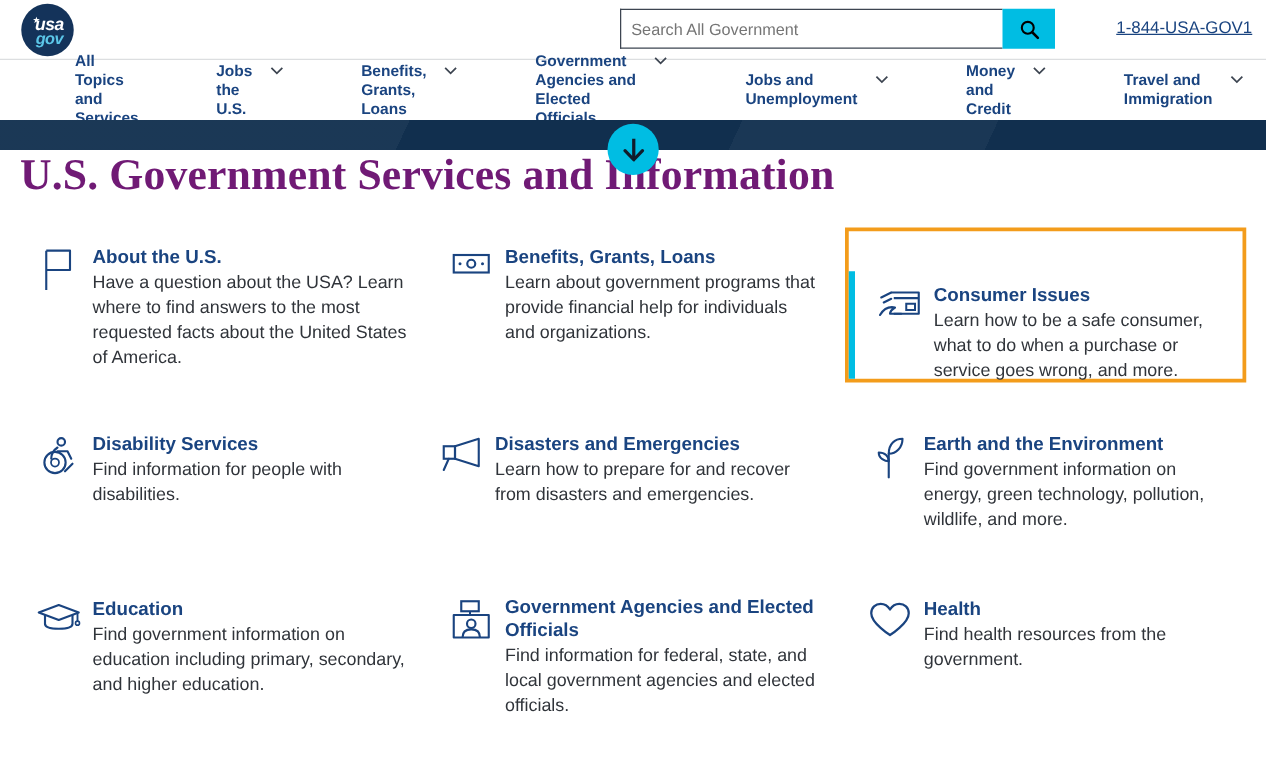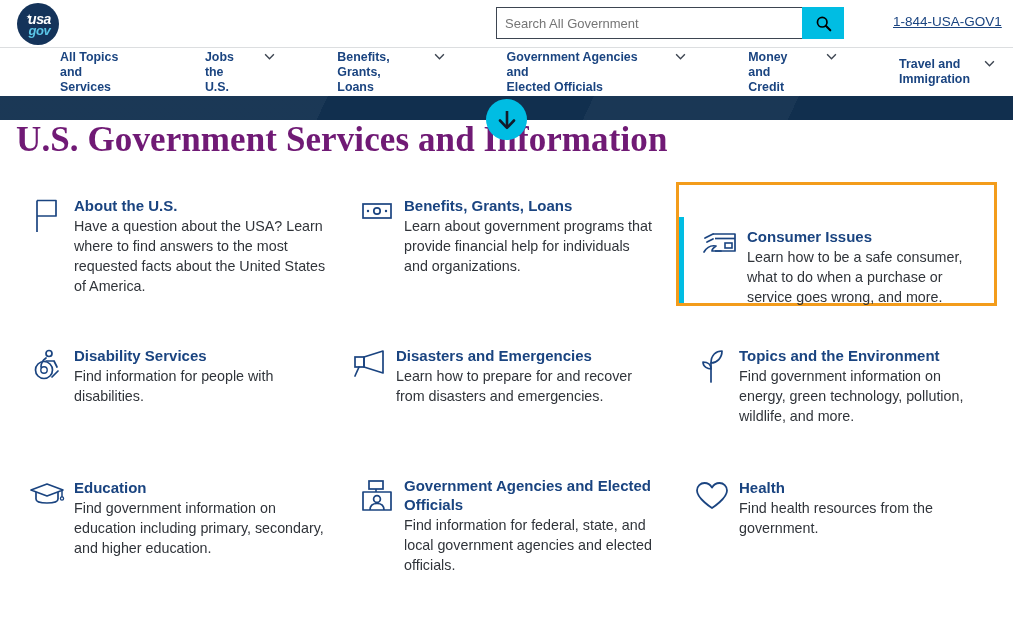--- a/index.html
+++ b/index.html
@@ -275,20 +275,27 @@
   </div>
 
   <div class="nav-item">
     <span class="nav-label">Government Agencies and
 Elected Officials</span>
     <svg class="nav-caret" width="11" height="7" viewBox="0 0 12 8">
       <polyline points="1,1.5 6,6.5 11,1.5" fill="none" stroke="#3d4551" stroke-width="1.6"></polyline>
     </svg>
   </div>
 
+  <div class="nav-item">
+    <span class="nav-label">Jobs and
+Unemployment</span>
+    <svg class="nav-caret" width="11" height="7" viewBox="0 0 12 8">
+      <polyline points="1,1.5 6,6.5 11,1.5" fill="none" stroke="#3d4551" stroke-width="1.6"></polyline>
+    </svg>
+  </div>
 
   <div class="nav-item">
     <span class="nav-label">Money and
 Credit</span>
     <svg class="nav-caret" width="11" height="7" viewBox="0 0 12 8">
       <polyline points="1,1.5 6,6.5 11,1.5" fill="none" stroke="#3d4551" stroke-width="1.6"></polyline>
     </svg>
   </div>
 
   <div class="nav-item">
@@ -402,21 +409,21 @@
     <div class="card">
       <div class="card-inner" style="padding-left:13px;">
         <div class="card-icon">
           <svg width="28" height="34" viewBox="0 0 28 34">
             <path d="M13 33 L13 14" fill="none" stroke="#1a4480" stroke-width="1.7" stroke-linecap="round"></path>
             <path d="M13 14 C13 6 18 2 24 2 C24 9 19 14 13 14 Z" fill="none" stroke="#1a4480" stroke-width="1.7" stroke-linejoin="round"></path>
             <path d="M13 20 C10 20 5 18 5 13 C10 13 13 16 13 20 Z" fill="none" stroke="#1a4480" stroke-width="1.7" stroke-linejoin="round"></path>
           </svg>
         </div>
         <div class="card-body">
-          <div class="card-title">Topics and the Environment</div>
+          <div class="card-title">Earth and the Environment</div>
           <div class="card-desc">Find government information on energy, green technology, pollution, wildlife, and more.</div>
         </div>
       </div>
     </div>
 
     <div class="card">
       <div class="card-inner" style="padding-top:16px;">
         <div class="card-icon">
           <svg width="36" height="26" viewBox="0 0 36 26">
             <path d="M18 3 L34 9 L18 15 L2 9 Z" fill="none" stroke="#1a4480" stroke-width="1.7" stroke-linejoin="round"></path>

